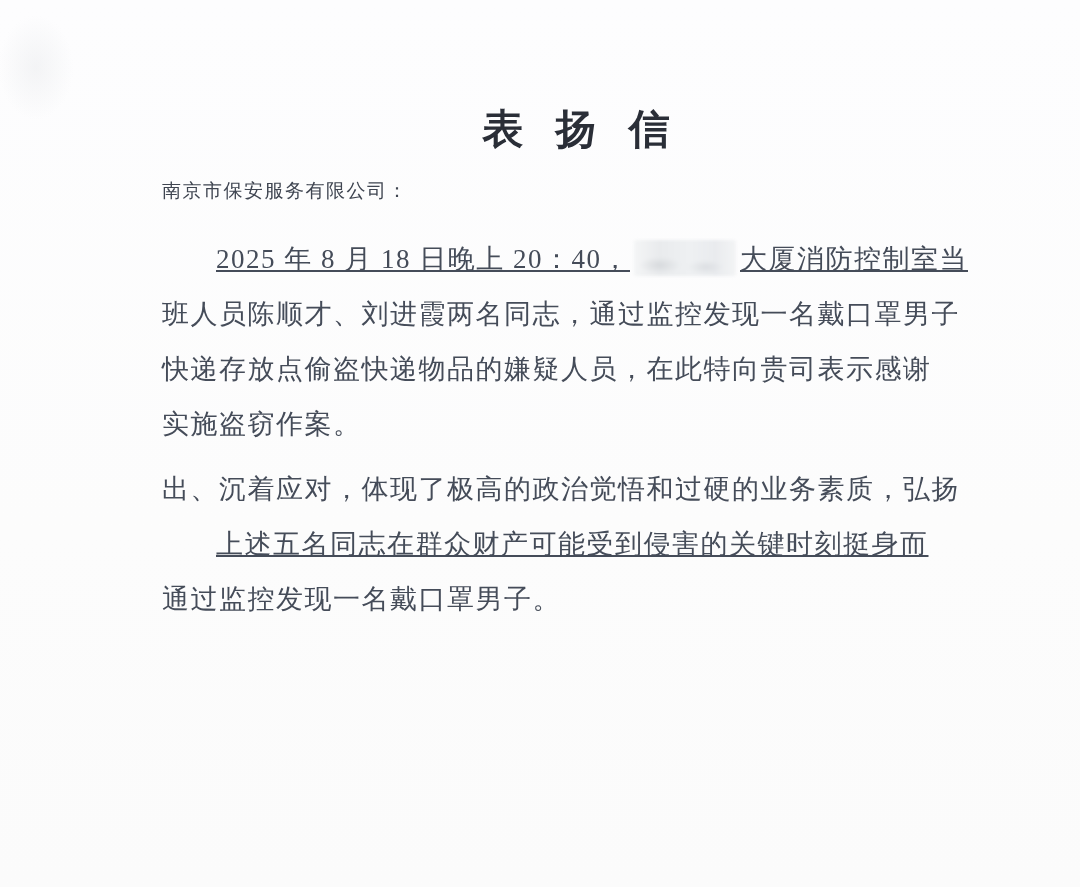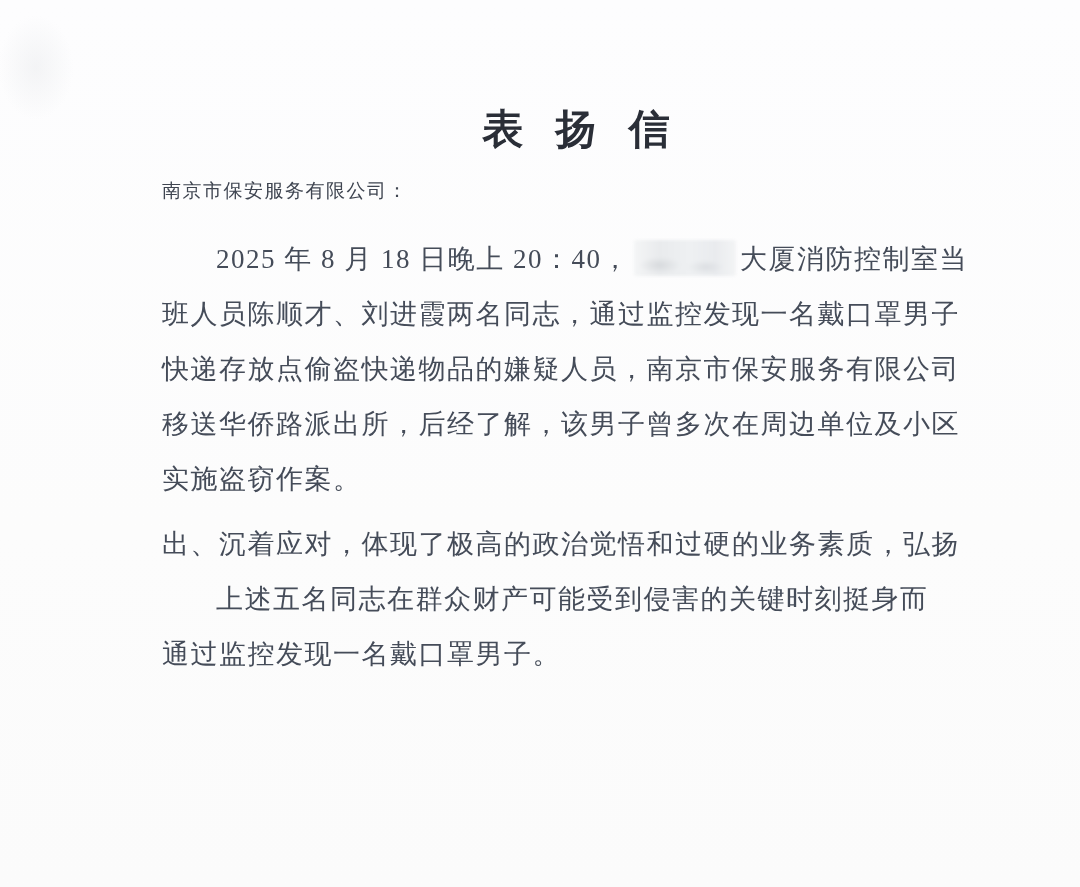--- a/index.html
+++ b/index.html
@@ -61,20 +61,21 @@
     text-align: justify;
     text-align-last: justify;
     white-space: nowrap;
   }
   .line.lastline {
     text-align: center;
     text-align-last: left;
   }
   .line.indent {
     text-indent: 54px;
+    text-decoration: underline;
   }
   .redaction {
     display: inline-block;
     width: 102px;
     height: 36px;
     margin: 0 4px;
     vertical-align: -8px;
     border-radius: 3px;
     background:
       radial-gradient(ellipse 30px 12px at 25% 70%, rgba(180,184,190,0.35), rgba(180,184,190,0) 70%),
@@ -101,22 +102,21 @@
   <div class="doc-title">表 扬 信</div>
 
   <div class="salutation">南京市保安服务有限公司：</div>
 
   <div class="content">
     <div class="para">
       <div class="line indent">
         <span>2025 年 8 月 18 日晚上 20：40，</span><span class="redaction"></span><span>大厦消防控制室当</span>
       </div>
       <div class="line">班人员陈顺才、刘进霞两名同志，通过监控发现一名戴口罩男子</div>
-      <div class="line">快递存放点偷盗快递物品的嫌疑人员，南京市保安服务有限公司</div>
-      <div class="line">移送华侨路派出所，后经了解，该男子曾多次在周边单位及小区</div>
+      <div class="line">快递存放点偷盗快递物品的嫌疑人员，在此特向贵司表示感谢</div>
       <div class="line lastline">实施盗窃作案。</div>
     </div>
 
     <div class="para">
       <div class="line">出、沉着应对，体现了极高的政治觉悟和过硬的业务素质，弘扬</div>
       <div class="line indent">上述五名同志在群众财产可能受到侵害的关键时刻挺身而</div>
       <div class="line lastline">通过监控发现一名戴口罩男子。</div>
     </div>
   </div>
 </div>

